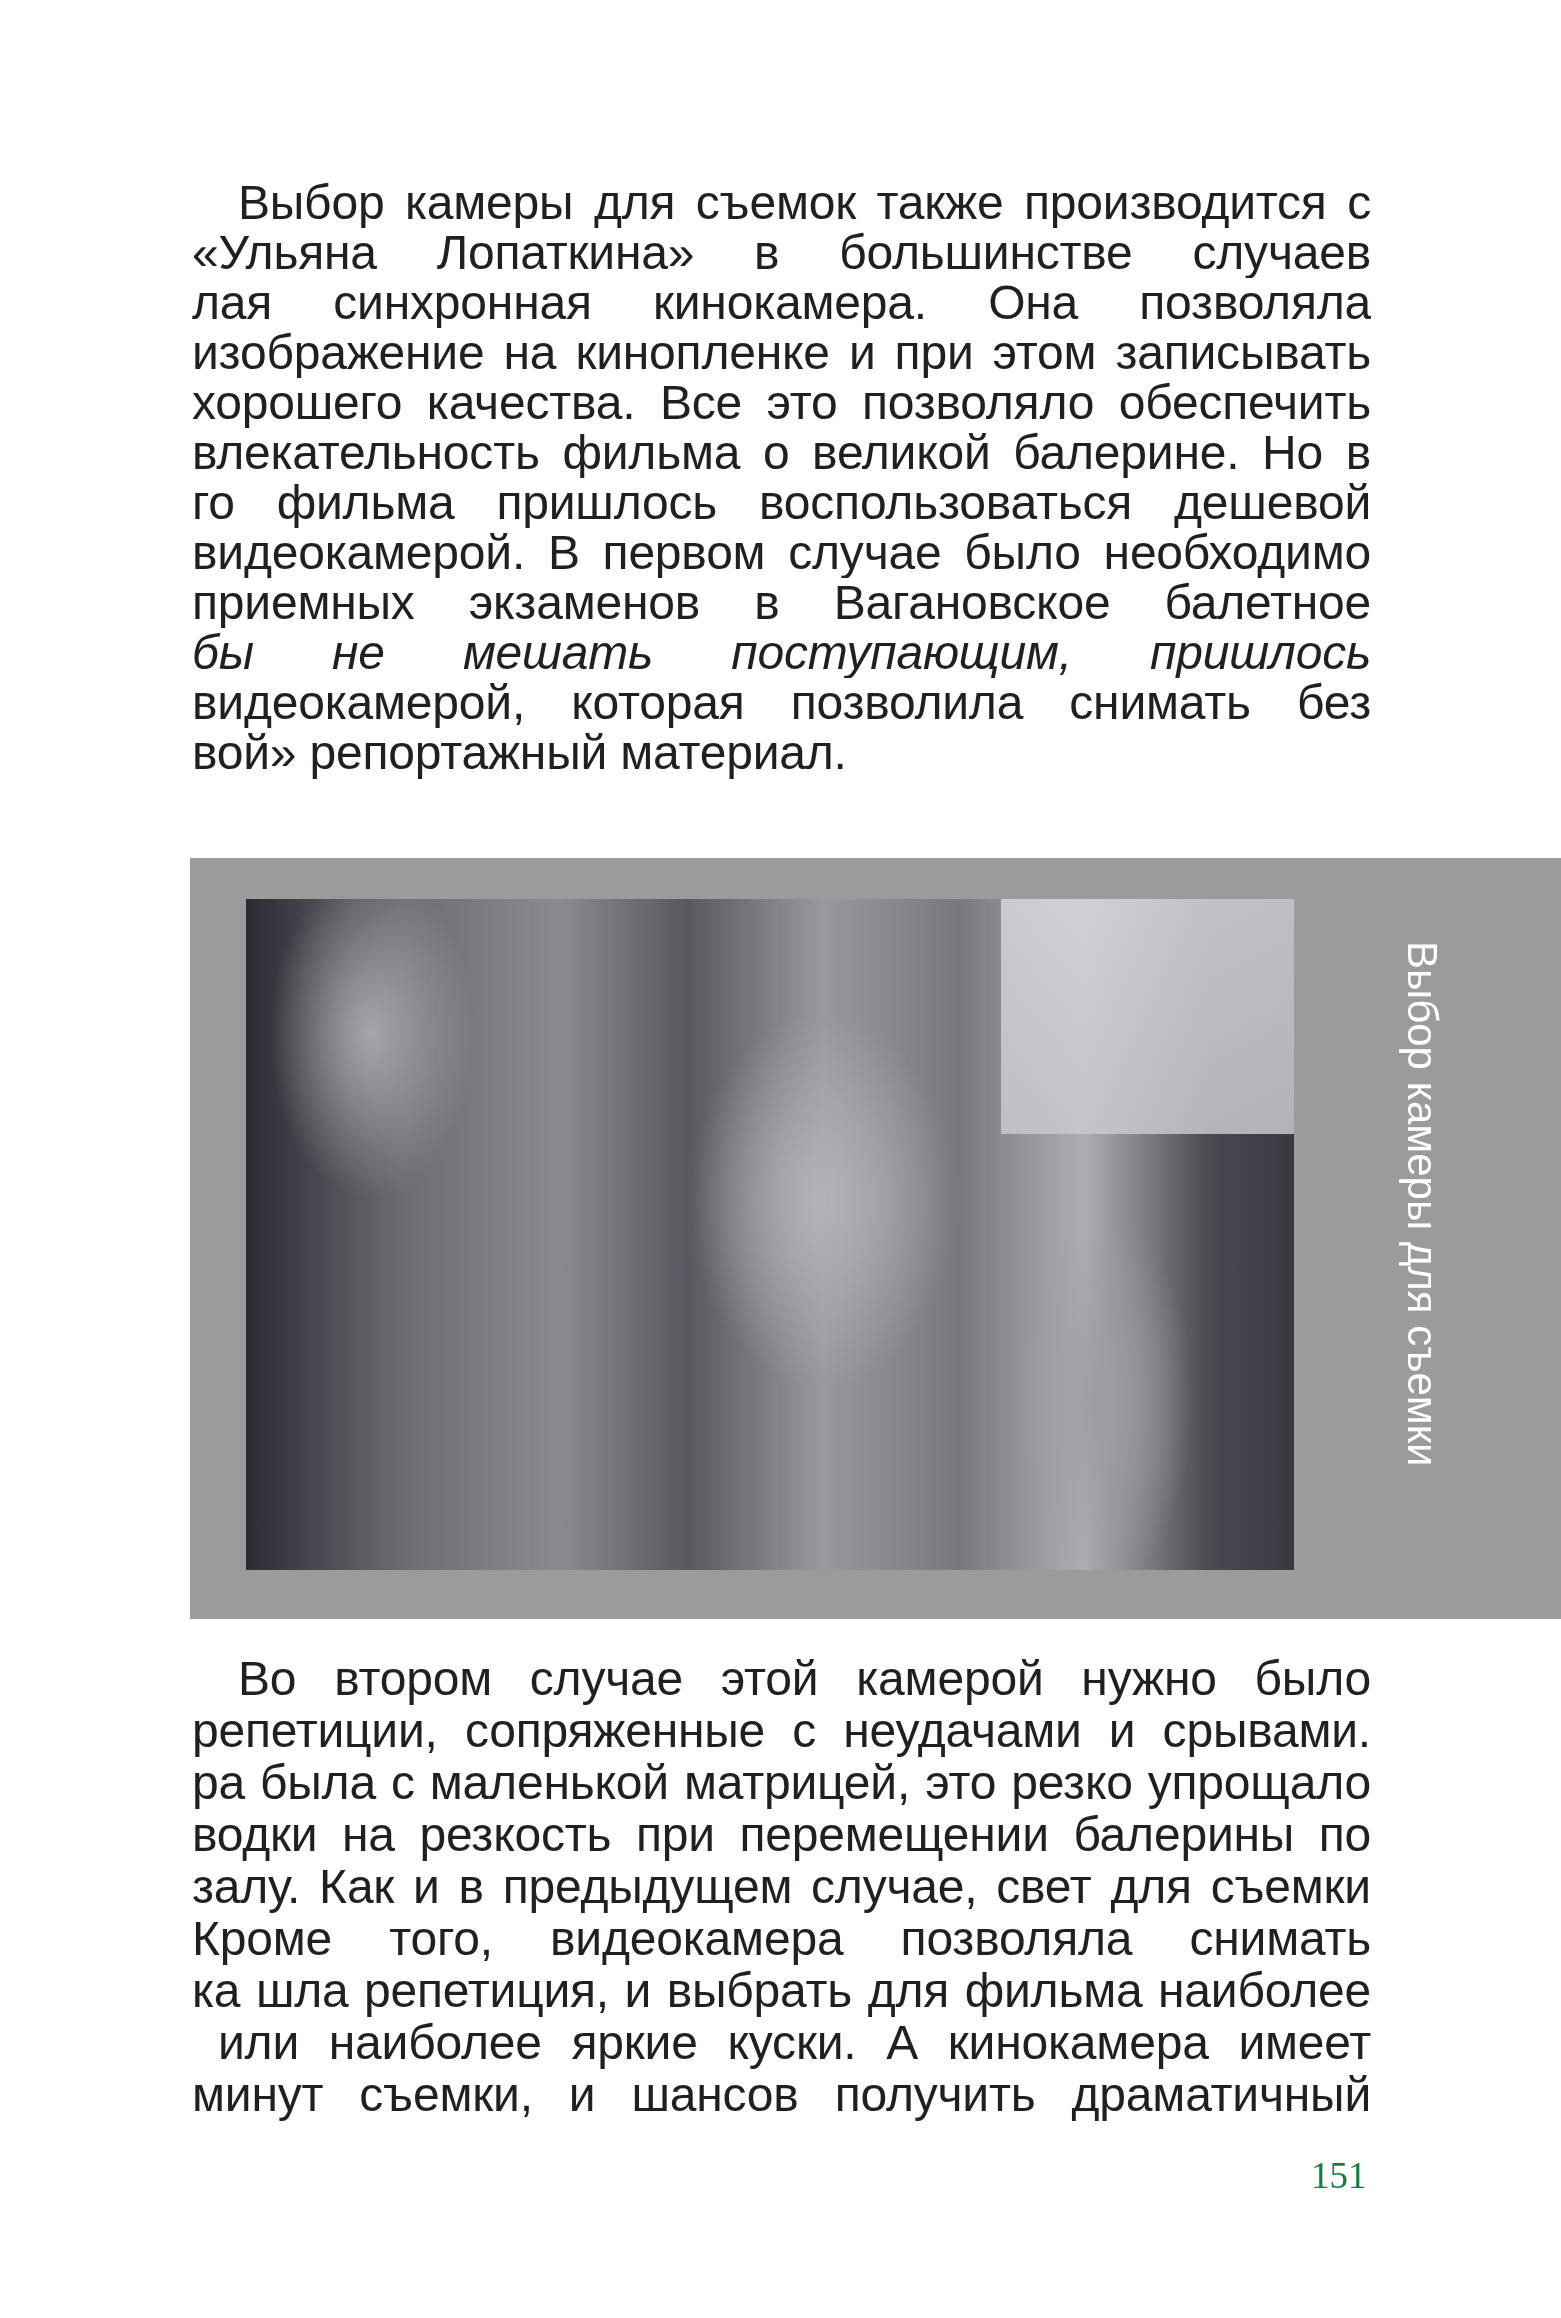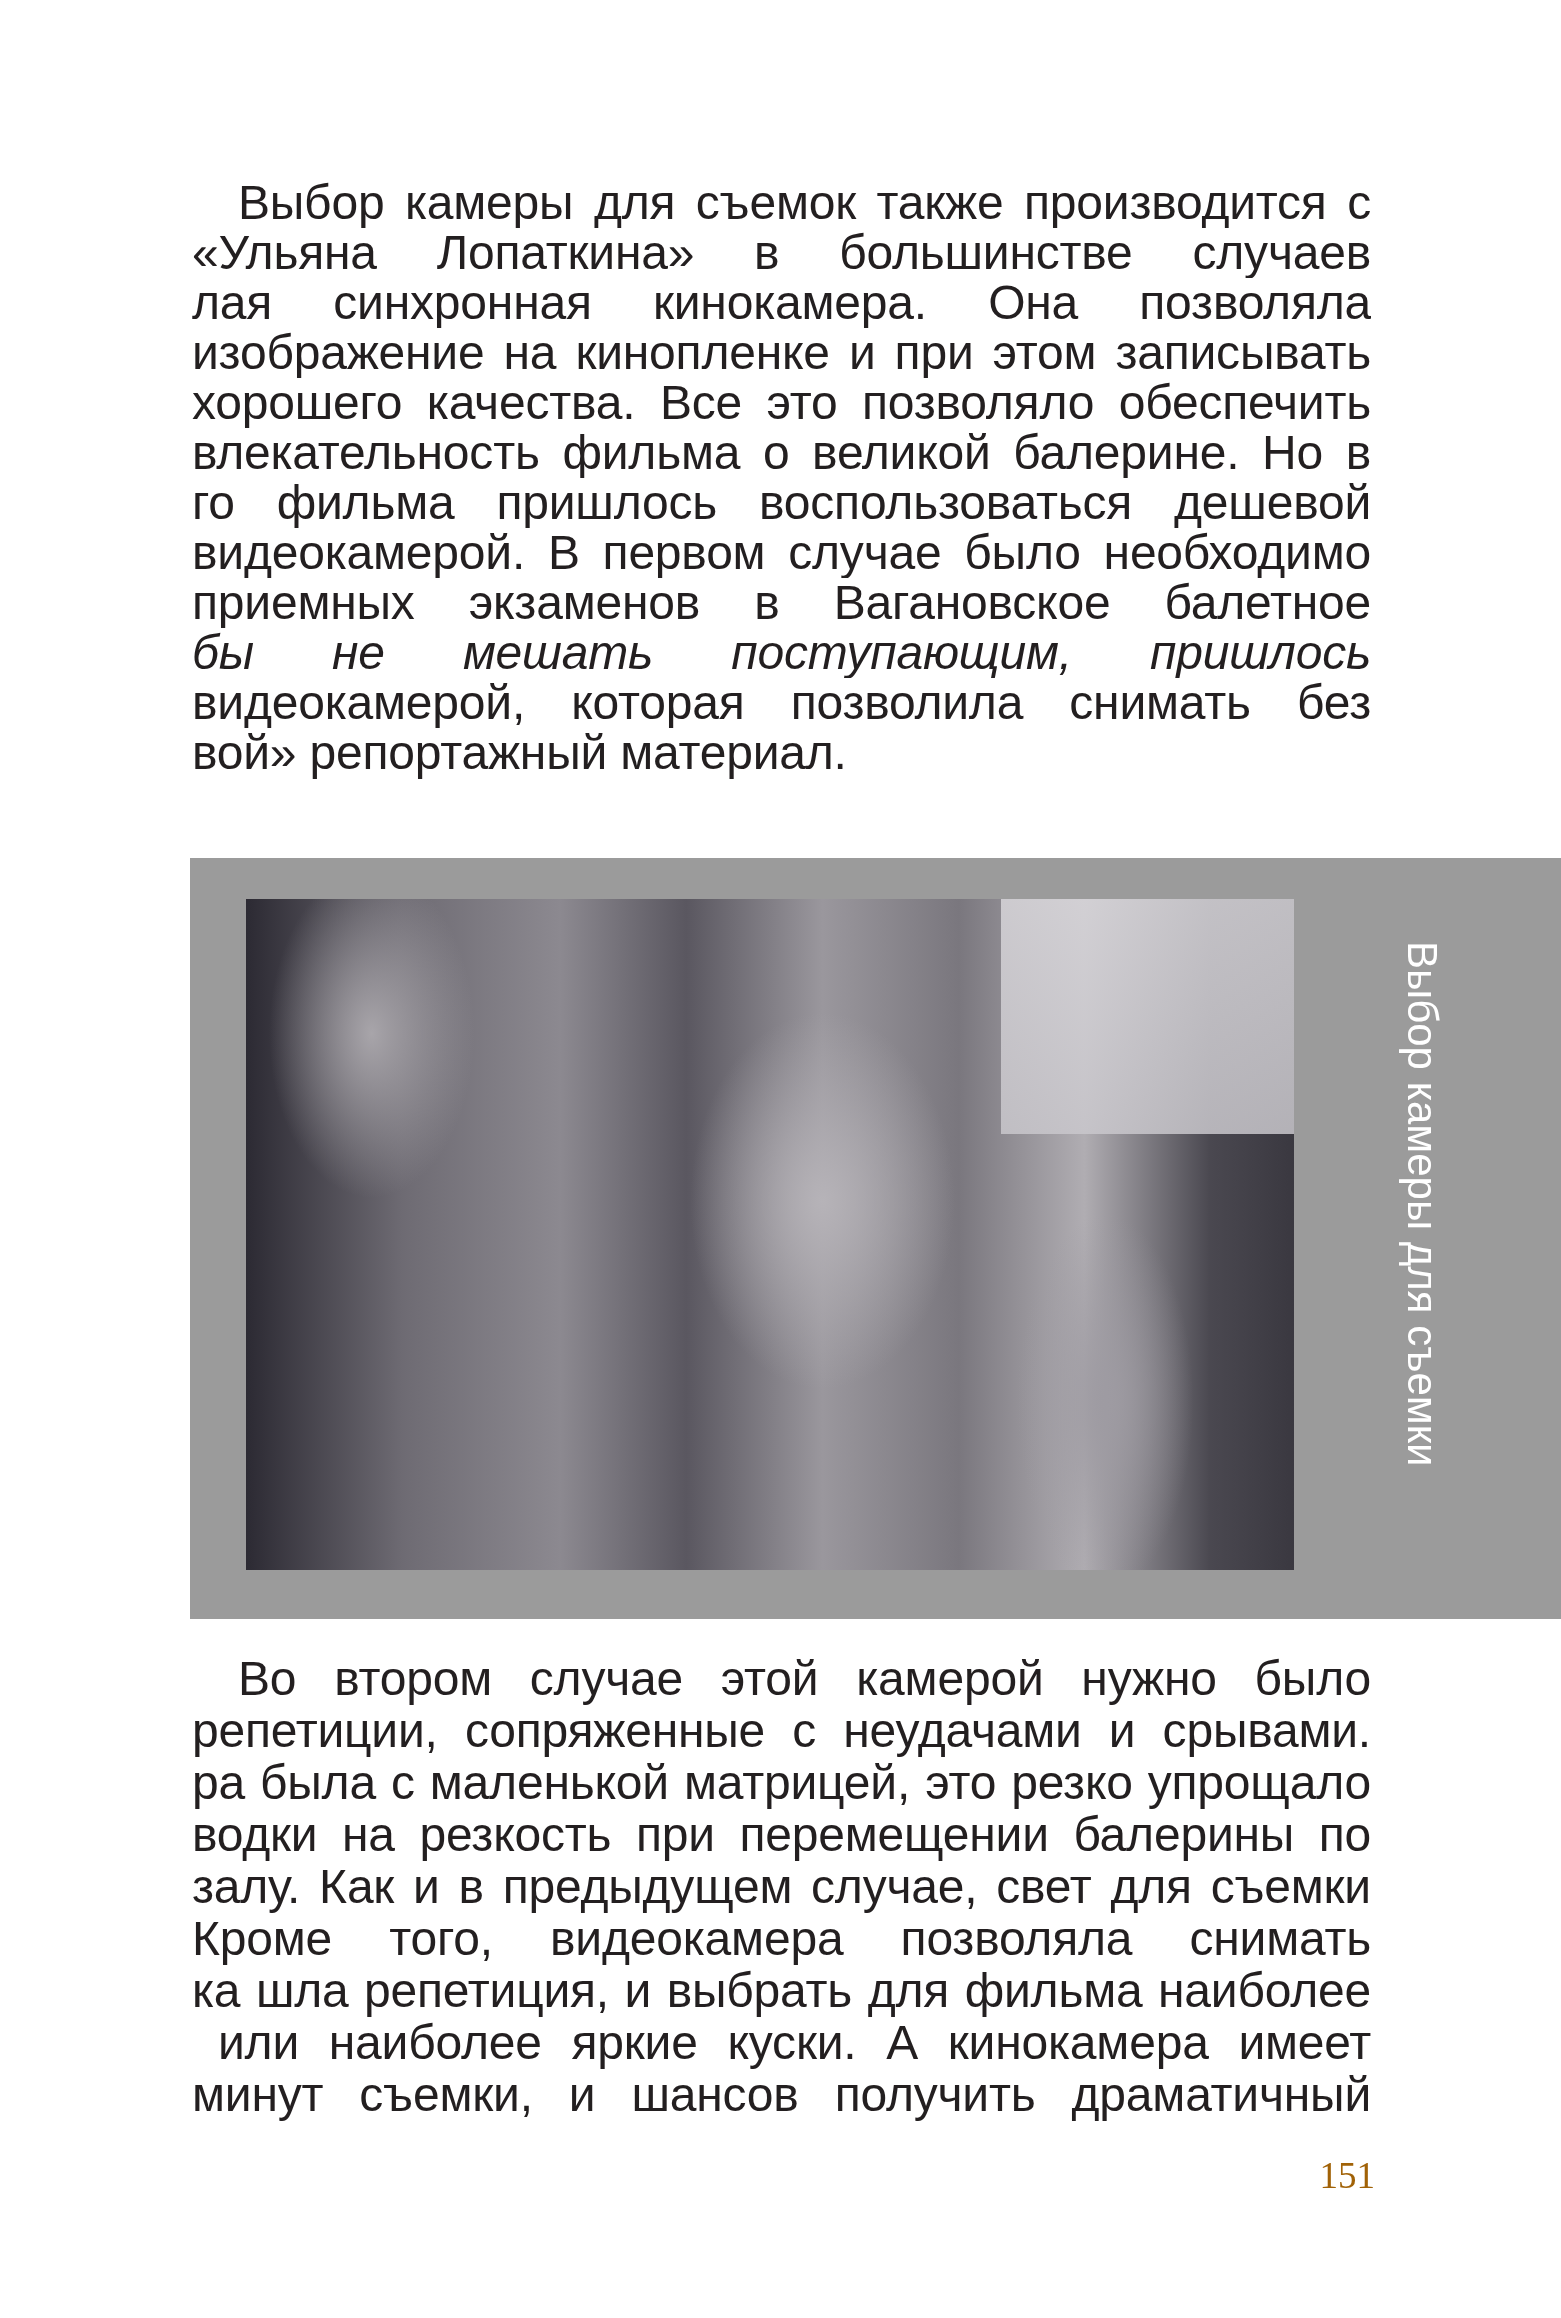--- a/index.html
+++ b/index.html
@@ -38,22 +38,22 @@
   }
   .photo .window { position:absolute; right:0; top:0; width:28%; height:35%;
     background:linear-gradient(180deg, #d8d6da 0%, #c9c7cc 100%); opacity:0.85; }
   .side-title {
     position:absolute; left:1398px; top:941px; width:48px; height:594px;
     writing-mode:vertical-rl; color:#ffffff;
     font-family:"Liberation Sans", sans-serif; font-size:42px; line-height:48px;
     white-space:nowrap; letter-spacing:0px;
   }
   .page-number {
-    position:absolute; left:1311px; top:2154px; width:64px; text-align:right;
-    font-family:"Liberation Serif", serif; font-size:37px; color:#a16207;
+    position:absolute; left:1311px; top:2154px; width:64px; 
+    font-family:"Liberation Serif", serif; font-size:37px; color:#15803d;
   }
 </style>
 </head>
 <body>
 
 <div id="para-1" class="para">
   <span class="line indent" style="white-space: normal; overflow: hidden;"><span class="line-inner">Выбор камеры для съемок также производится с учетом спец-​</span></span>
   <span class="line" style="white-space: normal; overflow: hidden;"><span class="line-inner">«Ульяна Лопаткина» в большинстве случаев использовалась тяже-​</span></span>
   <span class="line" style="white-space: normal; overflow: hidden;"><span class="line-inner">лая синхронная кинокамера. Она позволяла получать качественное​</span></span>
   <span class="line" style="white-space: normal; overflow: hidden;"><span class="line-inner">изображение на кинопленке и при этом записывать синхронный звук​</span></span>

